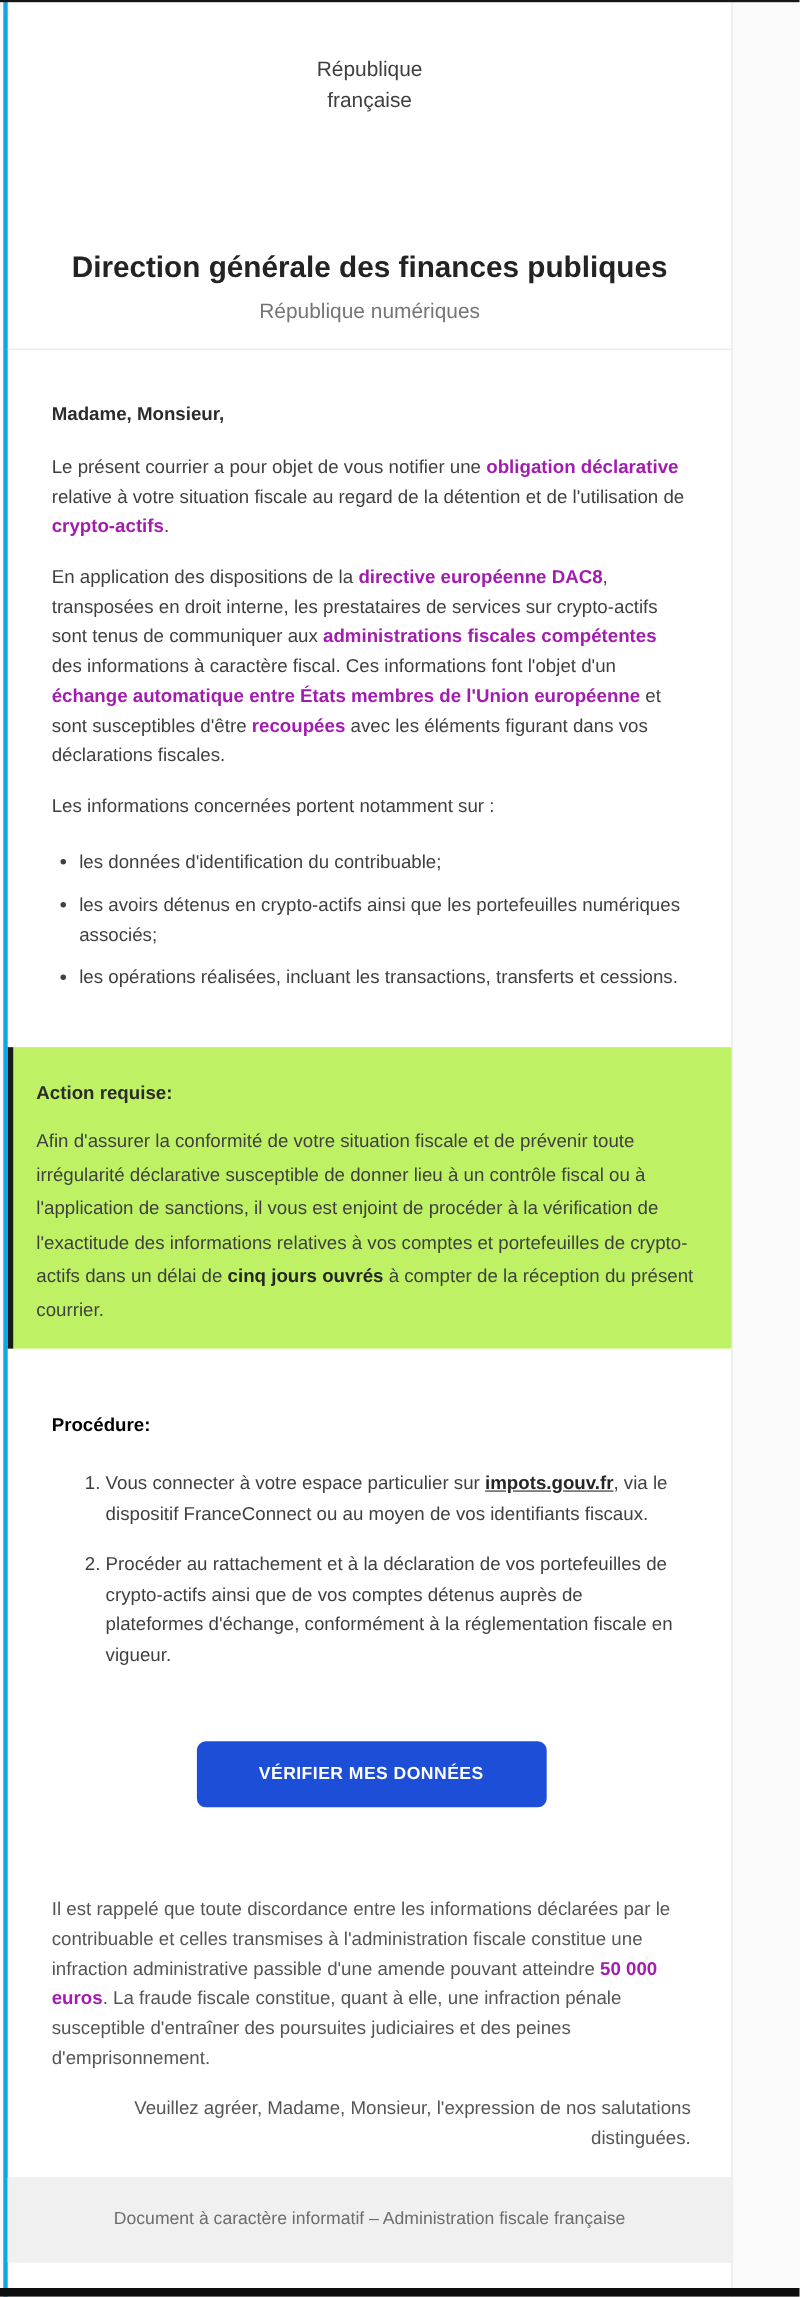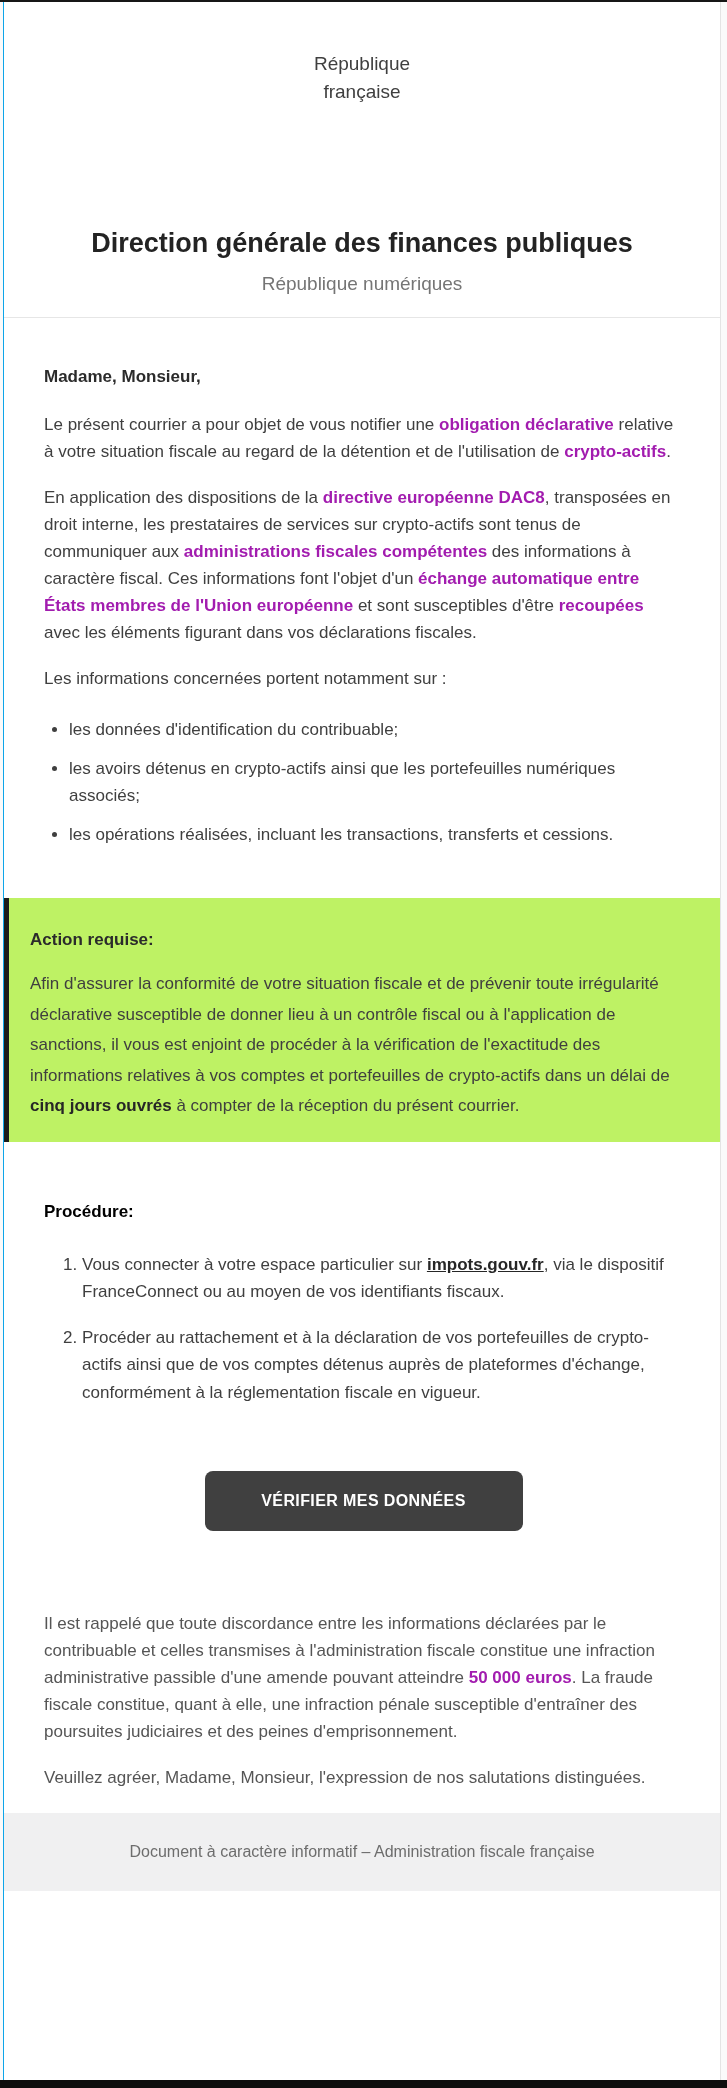--- a/index.html
+++ b/index.html
@@ -1,21 +1,21 @@
 <!DOCTYPE html>
 <html lang="fr"><head>
 <meta charset="utf-8">
 <style>
   html,body { margin:0; padding:0; }
   body { font-family:"Liberation Sans", sans-serif; background:#ffffff; }
   .page { position:relative; width:727px; height:2088px; background:#fafafa; overflow:hidden; }
   .topbar { position:absolute; top:0; left:0; right:0; height:2px; background:#161616; z-index:5; }
   .bottombar { position:absolute; bottom:0; left:0; right:0; height:8px; background:#0e0e0e; z-index:5; }
-  .card { position:absolute; top:0; bottom:0; left:3px; width:718px; background:#ffffff;
-          border-left:1px solid #0ea5e9; border-right:1px solid #e4e4e4; box-sizing:border-box; }
+  .card { position:absolute; top:0; bottom:0; left:3px; width:663px; background:#ffffff;
+          border-left:4px solid #0ea5e9; border-right:1px solid #e4e4e4; box-sizing:border-box; }
 
   .rf-logo { margin:50px 0 0; text-align:center; font-size:19px; line-height:28px; color:#3f3f3f; }
   .title { margin:120px 30px 0; text-align:center; font-size:27px; line-height:34px; font-weight:bold; color:#232323; }
   .subtitle { margin:12px 0 0; text-align:center; font-size:19px; line-height:23px; color:#757575; }
   .divider { margin:22px 0 0; border:none; border-top:1px solid #e6e6e6; height:0; }
 
   .content { padding:0 37px 0 40px; font-size:17px; line-height:27px; color:#3f3f3f; }
   .content strong { color:#a21caf; }
   .salutation { margin:45px 0 0; font-weight:bold; color:#2b2b2b; }
   .p1 { margin:21px 0 0; }
@@ -26,30 +26,30 @@
   .bullet-list li + li { margin-top:12px; }
 
   .action-box { margin:50px 0 0; background:#bef264; border-left:5px solid #1a1a1a;
                 padding:28px 34px 20px 21px; font-size:17px; color:#3f3f3f; }
   .action-heading { font-weight:bold; color:#2b2b2b; line-height:27px; }
   .action-body { margin-top:16px; line-height:30.5px; }
   .action-body strong { color:#262626; }
 
   .procedure-heading { margin:56px 0 0; font-weight:bold; color:#000000; }
   .procedure-list { margin:26px 0 0; padding-left:37px; }
-  .procedure-list li { margin:1px; line-height:27.5px; }
+  .procedure-list li { margin:12px; line-height:27.5px; }
   .procedure-list li + li { margin-top:18px; }
   .link { color:#262626; font-weight:bold; text-decoration:underline; }
 
-  .cta { display:block; margin:65px auto 0; width:318px; height:60px; background:#404040; color:#ffffff;
+  .cta { display:block; margin:65px auto 0; width:318px; height:60px; background:#1d4ed8; color:#ffffff;
          border:none; border-radius:8px; font-family:inherit; font-size:16px; font-weight:bold;
          letter-spacing:0.4px; cursor:pointer; }
 
   .closing1 { margin:79px 0 0; color:#555555; }
-  .closing2 { margin:19px 0 0; color:#555555; }
+  .closing2 { margin:19px 0 0; color:#555555;text-align:right; }
 
   .footer { margin:22px 0 0; height:78px; line-height:78px; background:#f0f0f1;
             text-align:center; font-size:16px; color:#6d6d6d; }
 </style>
 </head>
 <body>
 
 <div class="page">
   <div class="topbar"></div>
 

